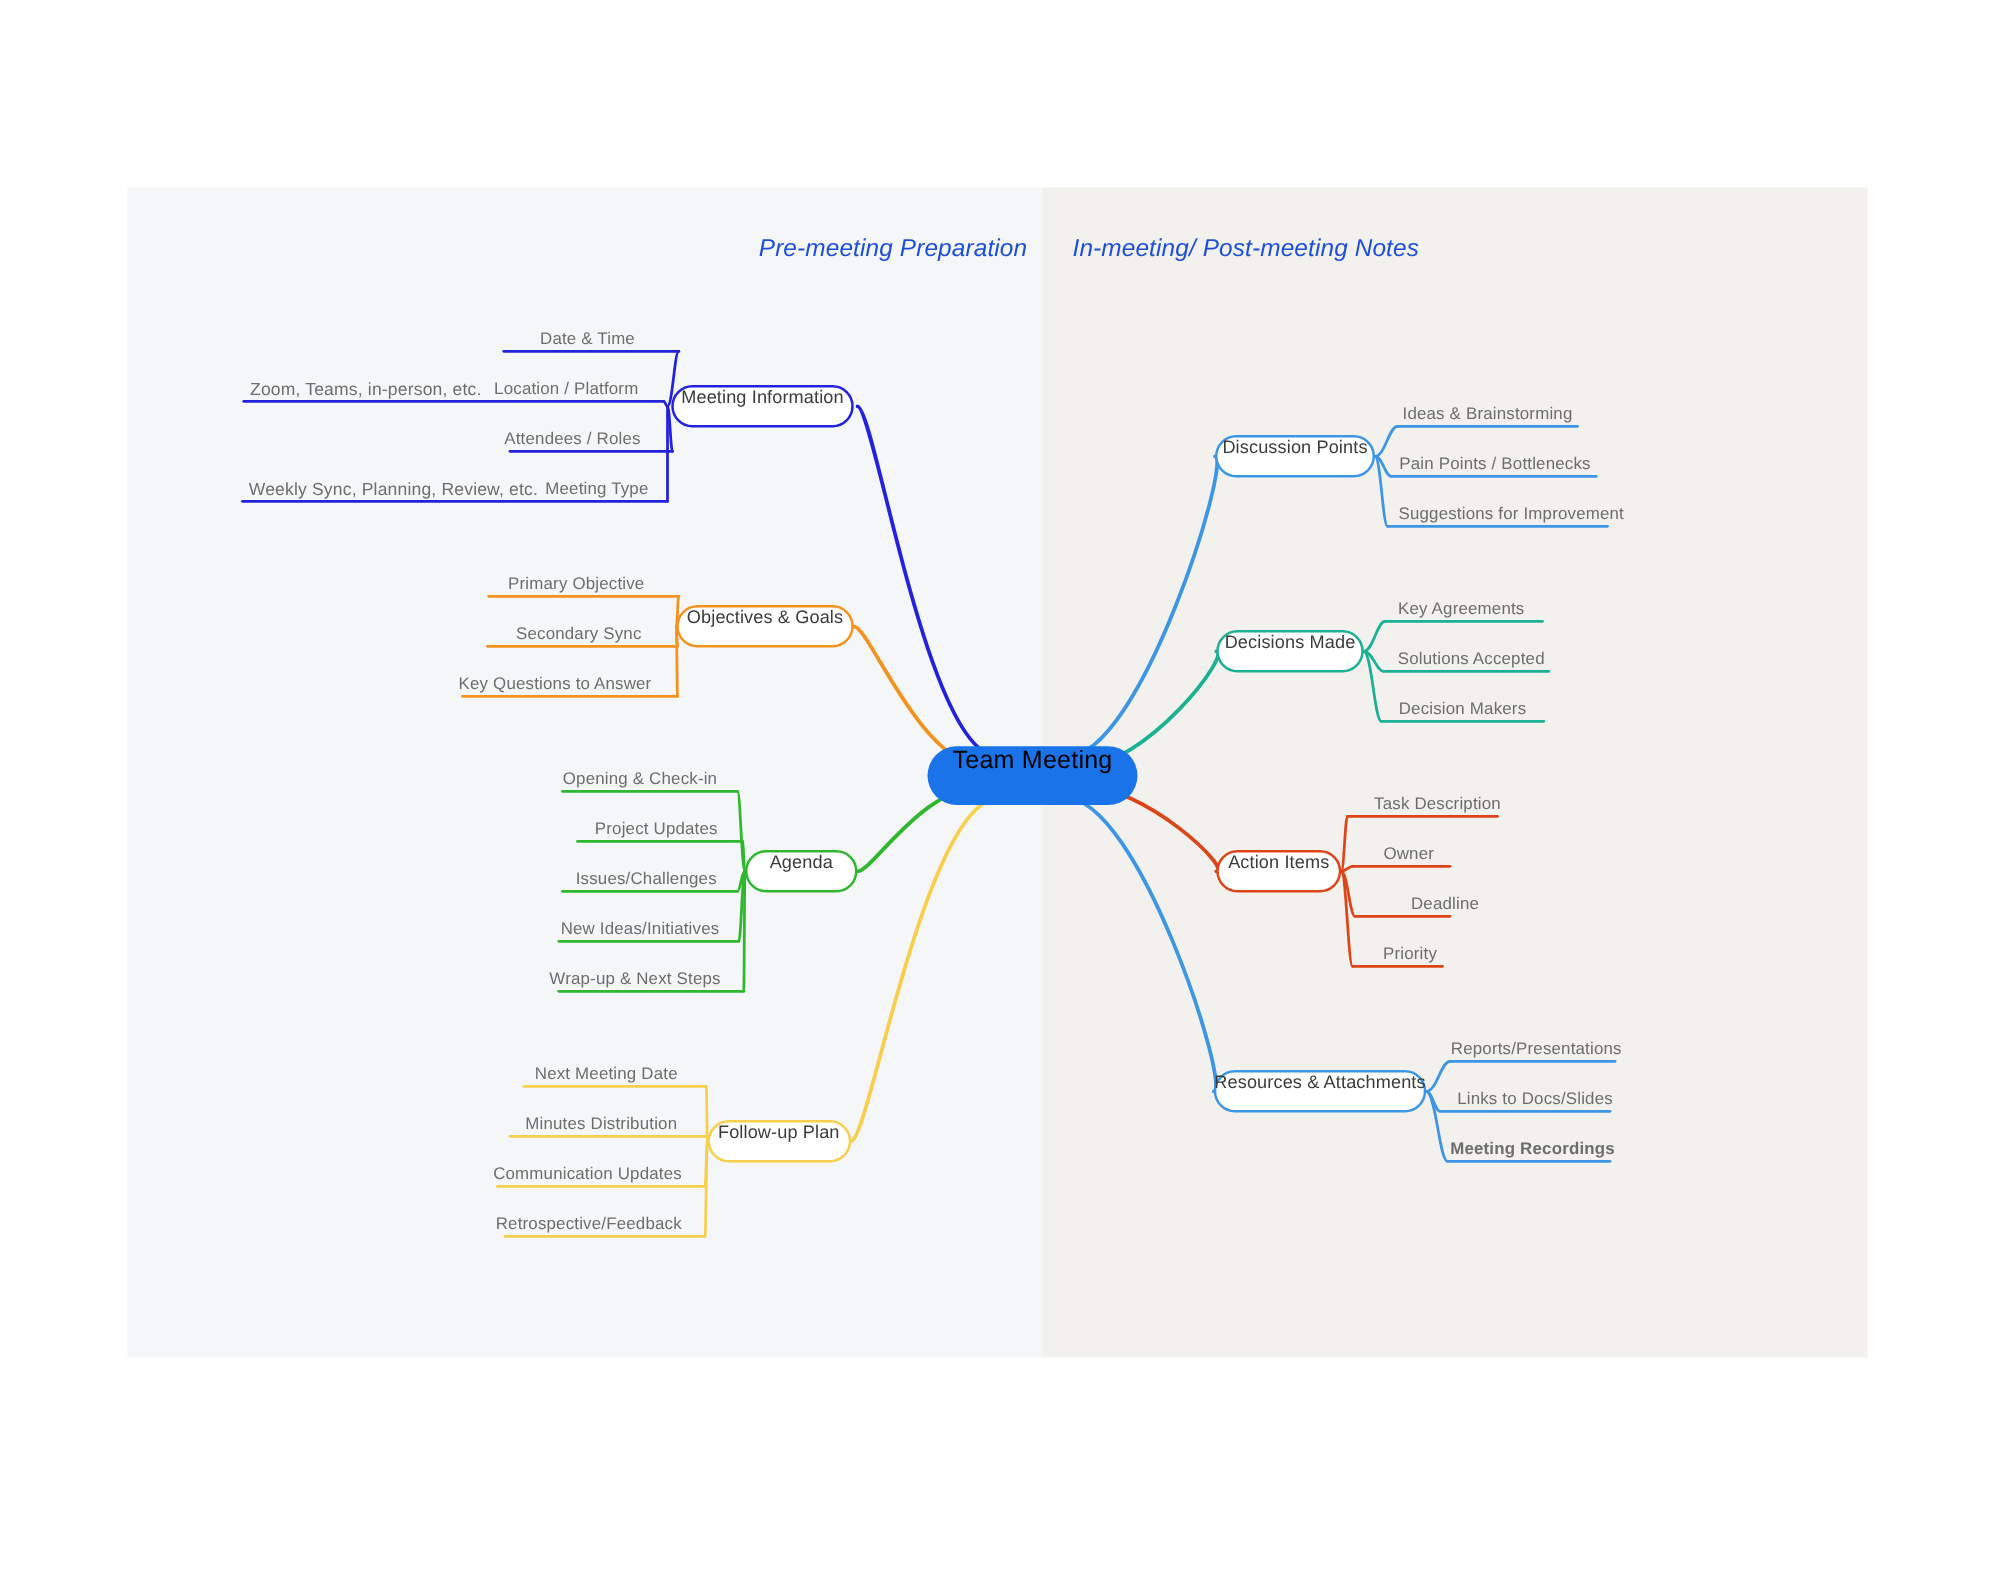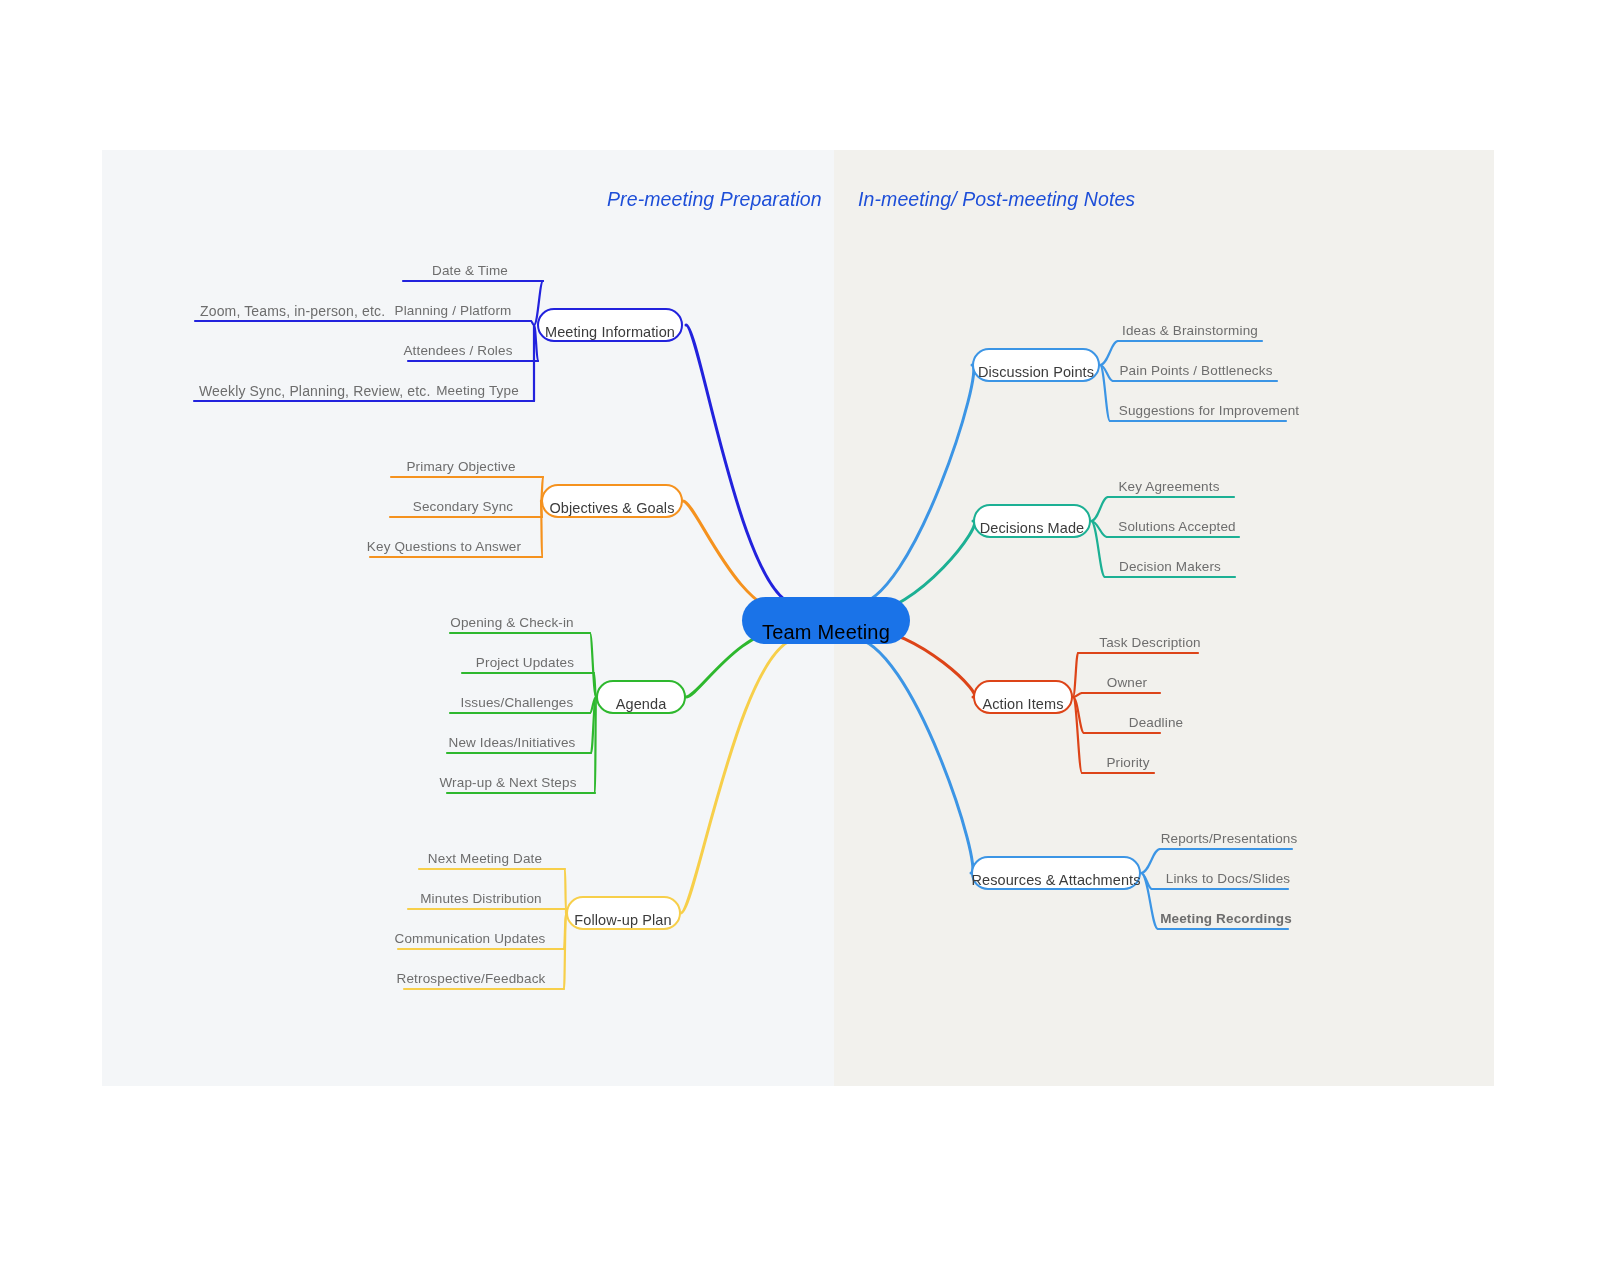--- a/index.html
+++ b/index.html
@@ -24,21 +24,21 @@
   #title-left{left:607px;}
   #title-right{left:858px;}
 
   svg#links{position:absolute;left:0;top:0;width:1600px;height:1270px;
             pointer-events:none;overflow:visible;}
   svg#links path{fill:none;stroke-linecap:round;stroke-linejoin:round;}
 
   
   .node{
     position:absolute;
-    display:flex;align-items:flex-end;justify-content:center;
+    display:flex;align-items:flex-start;justify-content:center;
     background:#ffffff;
     border-style:solid;border-width:2px;
     border-radius:999px;
     white-space:nowrap;
     color:#3b3b3b;
     box-sizing:border-box;
   }
   .node .lbl{font-size:14.5px;letter-spacing:.1px;}
 
   #node-root{
@@ -165,21 +165,21 @@
       </div>
       <div class="node" id="node-resources-attachments" style="left: 971px; top: 856px; width: 170px; height: 34px; border-color: rgb(60, 149, 229);">
         <span class="lbl">Resources &amp; Attachments</span>
       </div>
     </div>
   <div id="leaves-layer">
       <div class="leaf" style="left: 470px; top: 264px; transform: translateX(-50%);">
         <span class="ltxt">Date &amp; Time</span>
       </div>
       <div class="leaf" style="left: 453px; top: 304px; transform: translateX(-50%);">
-        <span class="ltxt">Planning / Platform</span>
+        <span class="ltxt">Location / Platform</span>
       </div>
       <div class="note" style="left: 200px; top: 304px;">
         <span class="ntxt">Zoom, Teams, in-person, etc.</span>
       </div>
       <div class="leaf" style="left: 458px; top: 344px; transform: translateX(-50%);">
         <span class="ltxt">Attendees / Roles</span>
       </div>
       <div class="leaf" style="left: 468px; top: 384px; transform: translateX(-50%); padding-left: 19px;">
         <span class="ltxt">Meeting Type</span>
       </div>

